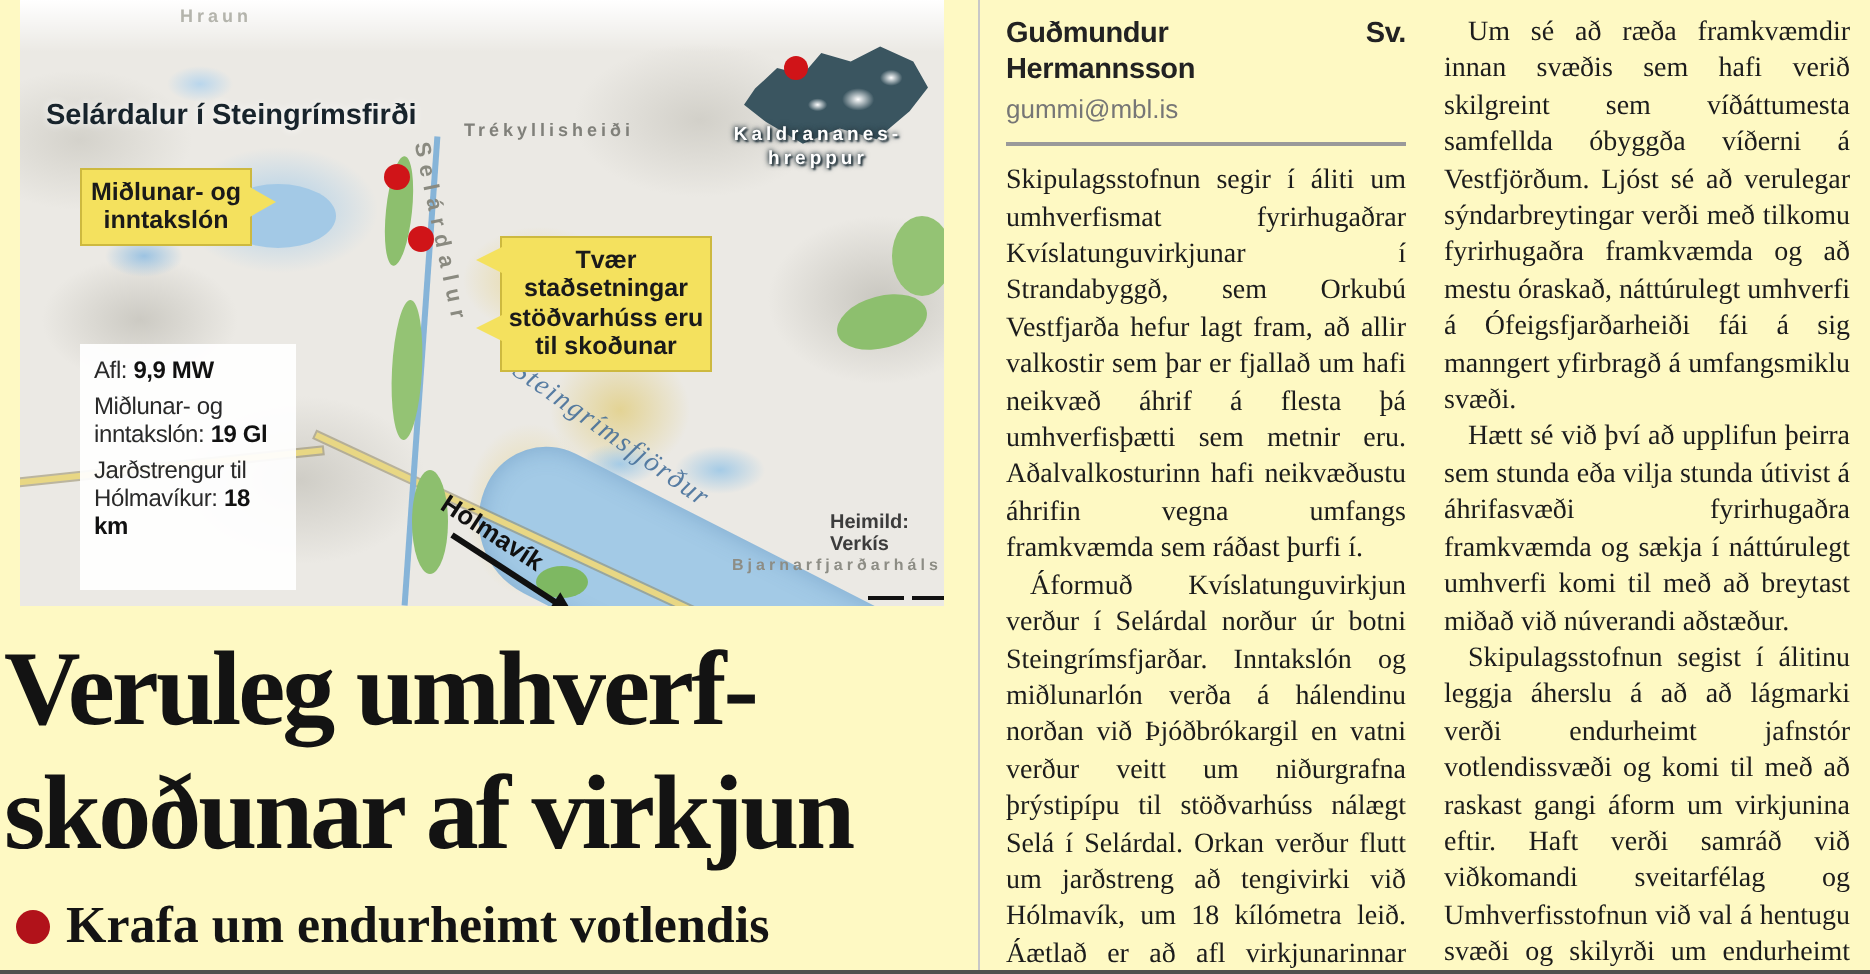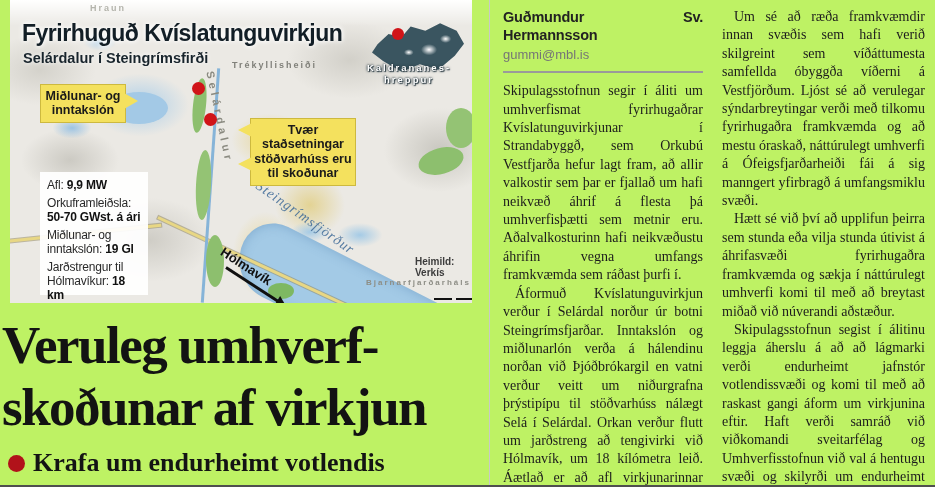--- a/index.html
+++ b/index.html
@@ -1,16 +1,16 @@
 <!DOCTYPE html>
 <html><head>
 <meta charset="utf-8">
 <style>
   html,body{margin:0;padding:0;background:#fff;}
-  .sheet{position:relative;width:935px;height:487px;background:#bef264;overflow:hidden;
+  .sheet{position:relative;width:935px;height:487px;background:#fef9c3;overflow:hidden;
          font-family:"Liberation Sans",sans-serif;border-bottom:2px solid #4f4f4f;box-sizing:border-box;}
   
   .map{position:absolute;left:10px;top:0;width:462px;height:303px;overflow:hidden;
        background:
         radial-gradient(ellipse 70px 45px at 130px 105px,#aecfe8 0%,rgba(174,207,232,0) 70%),
         radial-gradient(ellipse 26px 14px at 62px 128px,#9cc3e2 0%,rgba(156,195,226,0) 75%),
         radial-gradient(ellipse 22px 12px at 90px 42px,#b9d6ec 0%,rgba(185,214,236,0) 75%),
         radial-gradient(ellipse 30px 16px at 350px 235px,#a5cbe6 0%,rgba(165,203,230,0) 75%),
         radial-gradient(ellipse 26px 14px at 300px 232px,#a5cbe6 0%,rgba(165,203,230,0) 75%),
         radial-gradient(ellipse 55px 38px at 260px 140px,#e7d79b 0%,rgba(231,215,155,0) 70%),
@@ -123,21 +123,20 @@
     <div class="map-fade"></div>
 
     <div class="terrain-label" style="left:80px;top:3px;color:#b4b4ac;">Hraun</div>
     <div class="terrain-label" style="left:222px;top:60px;">Trékyllisheiði</div>
     <div class="selardalur">Selárdalur</div>
     <div class="fjord-label">Steingrímsfjörður</div>
     <div class="hals-label">Bjarnarfjarðarháls</div>
     <div class="source-label">Heimild: Verkís</div>
     <div class="scalebar"></div>
 
-    <div class="map-title">Fyrirhuguð Kvíslatunguvirkjun</div>
     <div class="map-subtitle">Selárdalur í Steingrímsfirði</div>
 
     <div class="inset"></div>
     <div class="inset-dot"></div>
     <div class="inset-label">Kaldrananes-hreppur</div>
 
     <div class="callout" style="left:30px;top:84px;width:86px;">
       <span>Miðlunar- og inntakslón</span>
       <span class="tail-r"></span>
     </div>
@@ -149,24 +148,20 @@
     <div class="dot" style="left:182px;top:82px;"></div>
     <div class="dot" style="left:194px;top:113px;"></div>
 
     <div class="holmavik-label">Hólmavík</div>
     <div class="holmavik-arrow"></div>
 
     <div class="factbox">
       <div class="fact">
         <span class="lbl">Afl:</span>
         <span class="val">9,9 MW</span>
-      </div>
-      <div class="fact">
-        <span class="lbl">Orkuframleiðsla:</span>
-        <span class="val">50-70 GWst. á ári</span>
       </div>
       <div class="fact">
         <span class="lbl">Miðlunar- og inntakslón:</span>
         <span class="val">19 Gl</span>
       </div>
       <div class="fact">
         <span class="lbl">Jarðstrengur til Hólmavíkur:</span>
         <span class="val">18 km</span>
       </div>
     </div>

